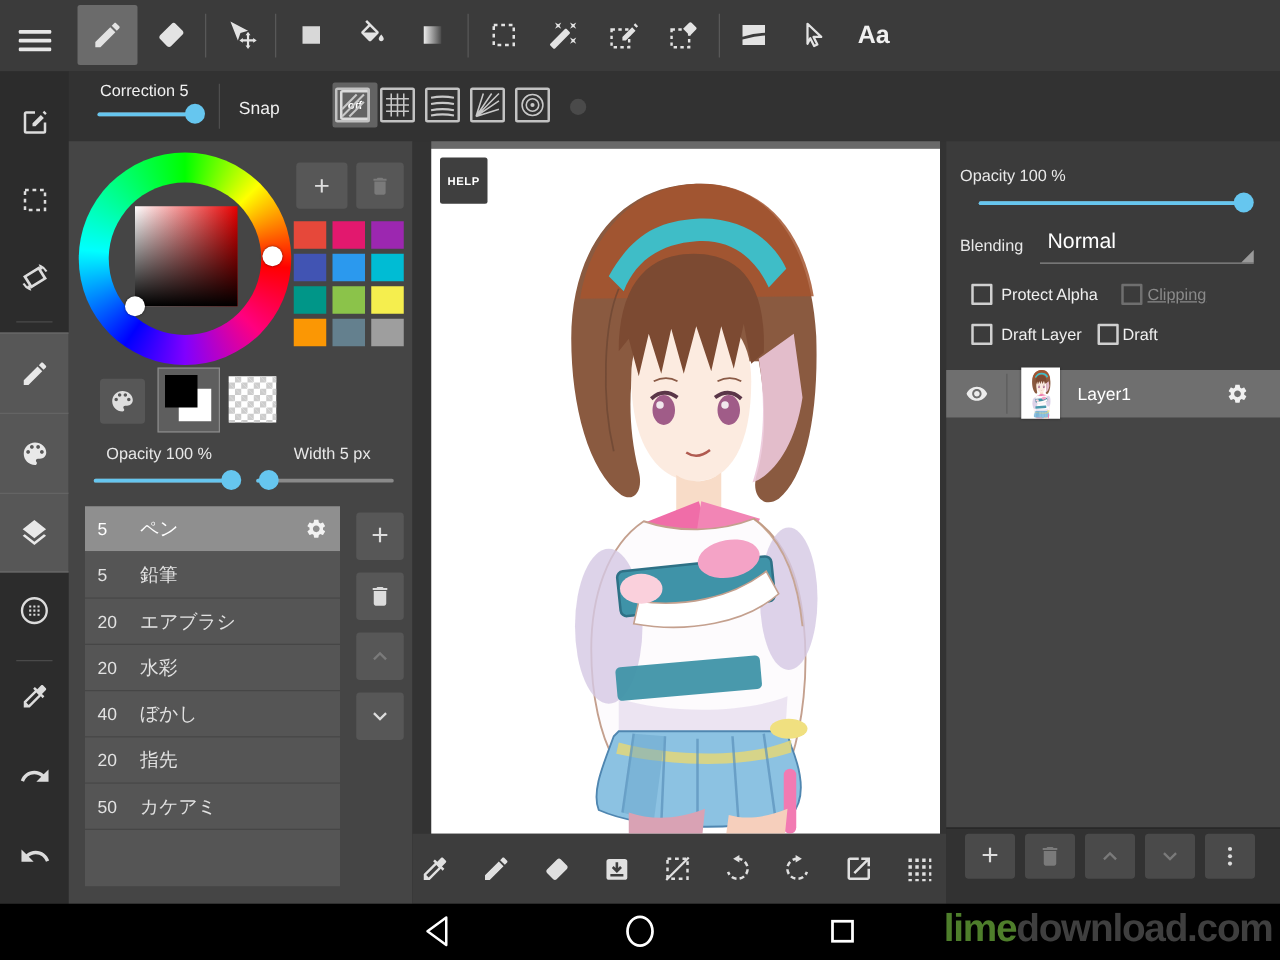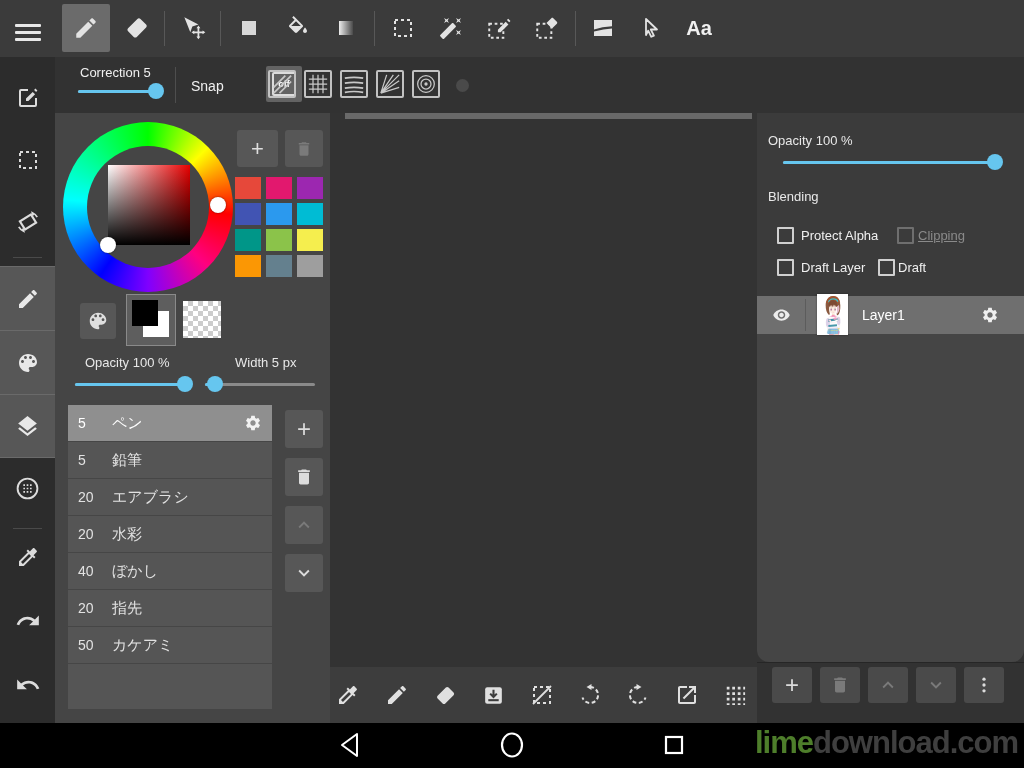--- a/index.html
+++ b/index.html
@@ -55,21 +55,21 @@
   
   .canvas-area{position:absolute;left:330px;top:113px;width:427px;height:610px;background:#333;}
   .canvas-strip{position:absolute;left:15px;top:0;width:407px;height:6px;background:#696969;}
   .canvas{position:absolute;left:15px;top:6px;width:407px;height:548px;background:#fff;}
   .helpbtn{position:absolute;left:7px;top:7px;width:38px;height:37px;background:#3f3f3f;border-radius:2px;display:flex;align-items:center;justify-content:center;font-size:9px;font-weight:bold;color:#fff;letter-spacing:.5px;}
   .cbottom{position:absolute;left:0;top:554px;width:427px;height:56px;background:#3d3d3d;}
   .cbtn{position:absolute;top:15px;width:26px;height:26px;display:flex;align-items:center;justify-content:center;color:#e0e0e0;}
   
   .right-panel{position:absolute;left:757px;top:113px;width:267px;height:610px;}
   .rp-top{position:absolute;left:0;top:0;width:267px;height:183px;background:#3b3b3b;}
-  .rp-layers{position:absolute;left:0;top:183px;width:267px;height:366px;background:#454545;border-radius:12px;}
+  .rp-layers{position:absolute;left:0;top:183px;width:267px;height:366px;background:#454545;}
   .rp-bottom{position:absolute;left:0;top:549px;width:267px;height:61px;background:#323232;border-top:1px solid #262626;box-sizing:border-box;}
   .cb{position:absolute;width:13px;height:13px;border:2px solid #d0d0d0;border-radius:1px;}
   .cb.dis{border-color:#6f6f6f;}
   .cblabel{position:absolute;font-size:13px;color:#f0f0f0;}
   .cblabel.dis{color:#8a8a8a;}
   .layerrow{position:absolute;left:0;top:0;width:267px;height:38px;background:#6f6f6f;}
   .rbtn{position:absolute;top:4px;width:40px;height:36px;background:#4a4a4a;border-radius:3px;display:flex;align-items:center;justify-content:center;color:#dcdcdc;}
   
   .navbar{position:absolute;left:0;top:723px;width:1024px;height:45px;background:#000;}
   .navico{position:absolute;top:8px;width:28px;height:28px;color:#fff;display:flex;align-items:center;justify-content:center;}
@@ -521,20 +521,28 @@
       </div>
     <div class="sbtn" style="top:441px;">
         <svg class="icon" width="22" height="22">
           <use href="#i-chevdn"></use>
         </svg>
       </div>
   </section>
 
   <section class="canvas-area">
     <div class="canvas-strip"></div>
+    <div class="canvas">
+      <svg width="407" height="548" viewBox="0 0 407 548">
+          <use href="#char"></use>
+        </svg>
+      <div class="helpbtn">
+          <span>HELP</span>
+        </div>
+    </div>
     <div class="cbottom">
       <div class="cbtn" style="left:5px;">
           <svg class="icon" width="24" height="24">
             <use href="#i-dropper"></use>
           </svg>
         </div>
       <div class="cbtn" style="left:54px;">
           <svg class="icon" width="24" height="24">
             <use href="#i-pencil"></use>
           </svg>
@@ -578,20 +586,24 @@
   </section>
 
   <aside class="right-panel">
     <div class="rp-top">
       <div class="plabel" style="left:11px;top:20px;">Opacity 100 %</div>
       <div class="sl" style="left:26px;top:48px;width:212px;">
           <div class="fill" style="width:212px;"></div>
           <div class="knob" style="left:204px;"></div>
         </div>
       <div class="plabel" style="left:11px;top:76px;">Blending</div>
+      <div class="abs" style="left:75px;top:64px;width:171px;height:33px;border-bottom:1px solid #8a8a8a;">
+        <span style="position:absolute;left:6px;top:6px;font-size:17px;color:#fff;">Normal</span>
+        <span style="position:absolute;right:0;bottom:0;width:0;height:0;border-left:10px solid transparent;border-bottom:10px solid #9a9a9a;"></span>
+      </div>
       <div class="cb" style="left:20px;top:114px;"></div>
       <div class="cblabel" style="left:44px;top:115px;">Protect Alpha</div>
       <div class="cb dis" style="left:140px;top:114px;"></div>
       <div class="cblabel dis" style="left:161px;top:115px;text-decoration:underline;">Clipping</div>
       <div class="cb" style="left:20px;top:146px;"></div>
       <div class="cblabel" style="left:44px;top:147px;">Draft Layer</div>
       <div class="cb" style="left:121px;top:146px;"></div>
       <div class="cblabel" style="left:141px;top:147px;">Draft</div>
     </div>
 

